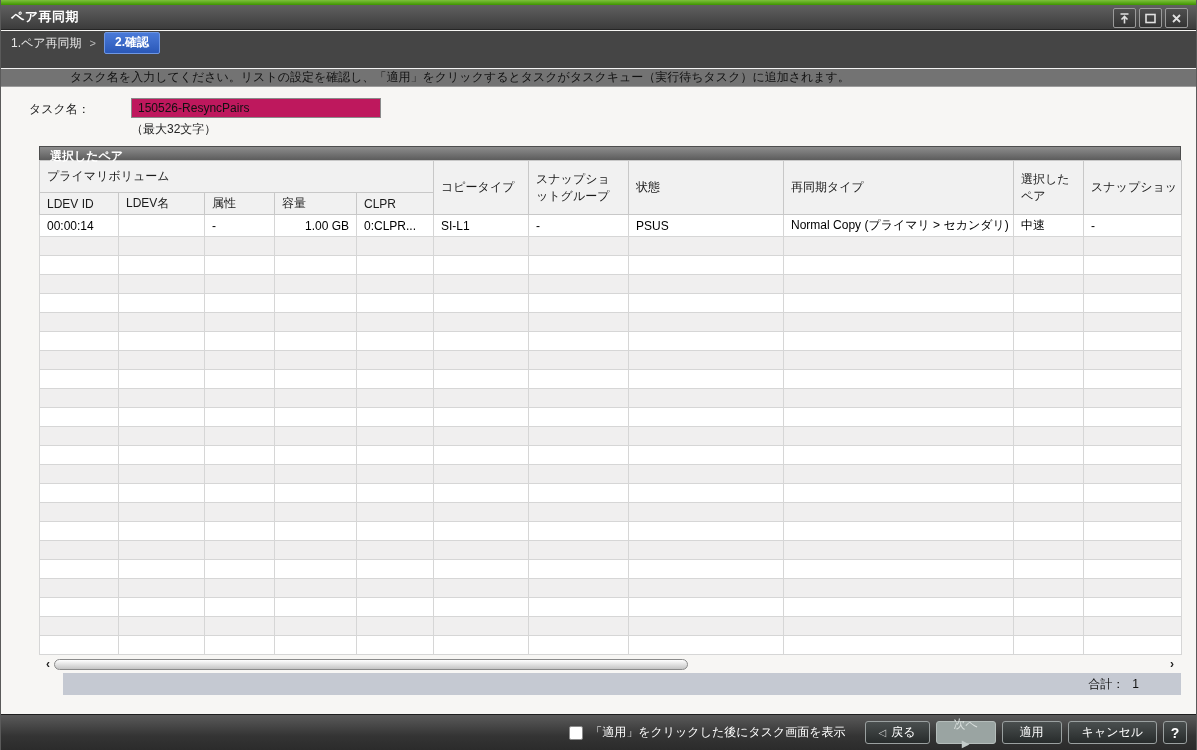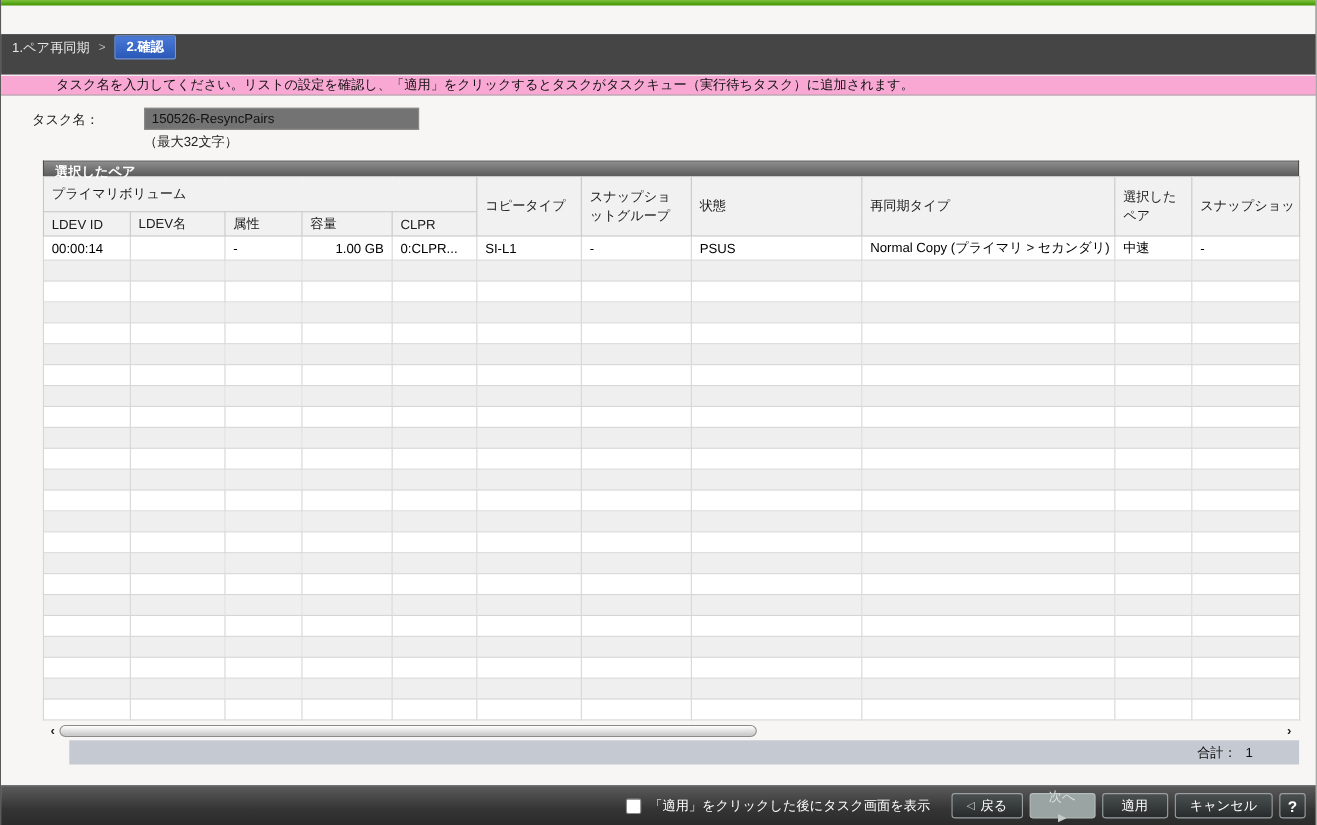--- a/index.html
+++ b/index.html
@@ -23,29 +23,29 @@
 
   
   .navband { position:absolute; left:0; top:31px; width:100%; height:37px; background:#454545; }
   .crumbs { display:flex; align-items:center; height:20px; margin-top:2px; padding-left:10px; gap:8px; }
   .crumb1 { color:#e8e8e8; font-size:12px; }
   .crumb-sep { color:#bbbbbb; font-size:11px; }
   .crumb2 { color:#ffffff; font-weight:bold; font-size:12px; background:linear-gradient(#4a7ad8,#2a58b8);
     border:1px solid #6f97e3; border-radius:2px; padding:1px 10px 2px; }
 
   
-  .instruction { position:absolute; left:0; top:68px; width:100%; height:19px; background:#f9a8d4;
+  .instruction { position:absolute; left:0; top:68px; width:100%; height:19px; background:#737373;
     border-top:1px solid #f2f2f2; border-bottom:1px solid #9c9c9c;
-    line-height:17px; padding-left:50px; color:#111; font-size:12px; white-space:nowrap; overflow:hidden; }
+    line-height:17px; padding-left:69px; color:#111; font-size:12px; white-space:nowrap; overflow:hidden; }
 
   
   .content { position:absolute; left:0; top:87px; width:100%; height:627px; background:#f7f6f4; }
   .task-label { position:absolute; left:28px; top:14px; font-size:12px; }
   .task-input { position:absolute; left:130px; top:11px; width:250px; height:20px;
-    border:1px solid #8a8a8a; background:#737373; font-family:inherit; font-size:12px; padding:0 6px; color:#111; }
+    border:1px solid #8a8a8a; background:#be185d; font-family:inherit; font-size:12px; padding:0 6px; color:#111; }
   .task-hint { position:absolute; left:130px; top:34px; font-size:12px; color:#222; }
 
   
   .tablewrap { position:absolute; left:38px; top:59px; width:1142px; }
   .table-title { height:14px; line-height:18px; background:linear-gradient(#8d8d8d,#5c5c5c);
     color:#ffffff; font-weight:bold; font-size:12px; padding-left:10px; border:1px solid #4d4d4d; border-bottom:none; }
   table.pairs { width:1142px; table-layout:fixed; border-collapse:collapse; background:#ffffff;
     border:1px solid #b0b0b0; }
   table.pairs th { background:#f1f1f1; font-weight:normal; text-align:left; color:#1a1a1a;
     border:1px solid #c8c8c8; padding:2px 7px; font-size:12px; vertical-align:middle; }
@@ -86,20 +86,46 @@
   .btn.disabled .tri { color:#c4cccb; }
   .btn.help { min-width:24px; width:24px; padding:0; font-weight:bold; font-size:14px; }
 </style>
 </head>
 <body>
 
 <div class="page">
 
   <div class="topline"></div>
 
+  <div class="titlebar">
+    <span class="title">ペア再同期</span>
+    <div class="winbtns">
+      <div class="winbtn">
+        <span>
+          <svg width="13" height="13" viewBox="0 0 13 13">
+              <path d="M2.5 2 H10.5 M6.5 11.5 V5 M3.5 7.5 L6.5 4.5 L9.5 7.5" stroke="#e0e0e0" stroke-width="1.6" fill="none"></path>
+            </svg>
+        </span>
+      </div>
+      <div class="winbtn">
+        <span>
+          <svg width="13" height="13" viewBox="0 0 13 13">
+              <rect x="2" y="2.5" width="9" height="8" fill="none" stroke="#e0e0e0" stroke-width="1.6"></rect>
+            </svg>
+        </span>
+      </div>
+      <div class="winbtn">
+        <span>
+          <svg width="13" height="13" viewBox="0 0 13 13">
+              <path d="M3 3 L10 10 M10 3 L3 10" stroke="#e0e0e0" stroke-width="1.8" fill="none"></path>
+            </svg>
+        </span>
+      </div>
+    </div>
+  </div>
 
   <div class="navband">
     <div class="crumbs">
       <span class="crumb1">1.ペア再同期</span>
       <span class="crumb-sep">&gt;</span>
       <span class="crumb2">2.確認</span>
     </div>
   </div>
 
   <div class="instruction">タスク名を入力してください。リストの設定を確認し、「適用」をクリックするとタスクがタスクキュー（実行待ちタスク）に追加されます。</div>

